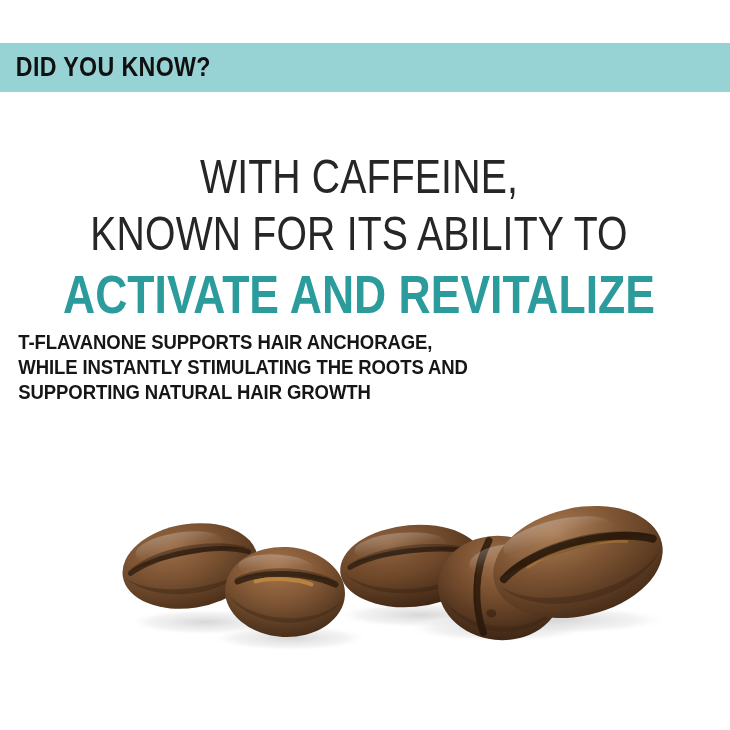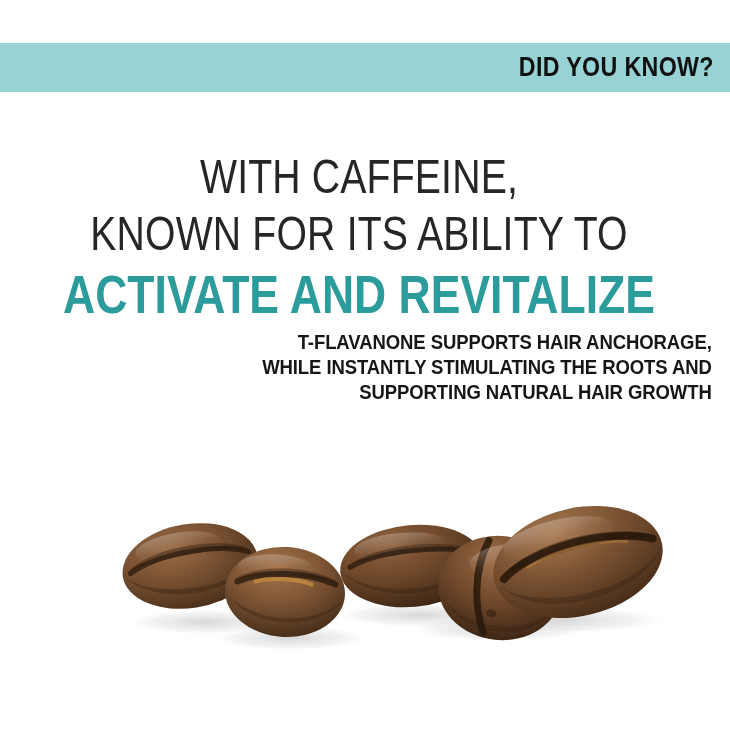--- a/index.html
+++ b/index.html
@@ -19,21 +19,21 @@
   
   .banner {
     position: absolute;
     left: 0;
     top: 43px;
     width: 730px;
     height: 49px;
     background: #97d2d5;
     display: flex;
     align-items: center;
-    justify-content: flex-end;
+    justify-content: flex-start;
   }
   .banner-title {
     font-family: "Liberation Sans Narrow", "Liberation Sans", sans-serif;
     font-weight: 700;
     font-size: 27px;
     letter-spacing: 0.4px;
     color: #101010;
     transform: scaleX(0.86);
     transform-origin: center;
     white-space: nowrap;
@@ -66,21 +66,21 @@
     transform: scaleX(0.84);
     padding-top: 2px;
   }
 
   
   .subcopy {
     position: absolute;
     left: 0;
     top: 330px;
     width: 730px;
-    text-align: right;
+    text-align: left;
   }
   .subcopy-line {
     font-family: "Liberation Sans", sans-serif;
     font-weight: 700;
     font-size: 19.5px;
     line-height: 25px;
     letter-spacing: -0.1px;
     color: #161616;
     transform: scaleX(0.95);
     white-space: nowrap;

